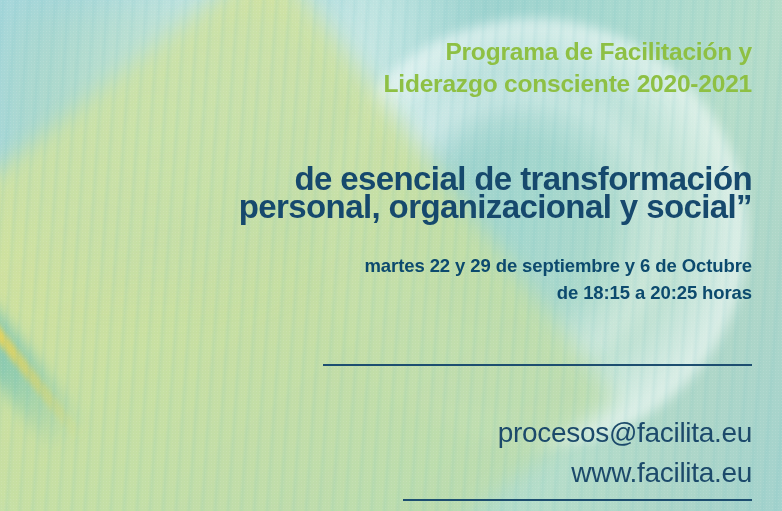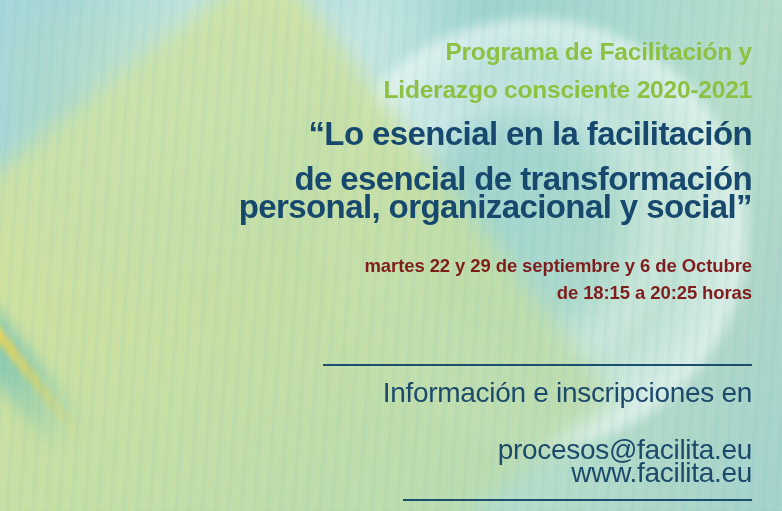--- a/index.html
+++ b/index.html
@@ -206,40 +206,40 @@
     position: absolute;
     right: 30px;
     color: #8ec044;
     font-weight: bold;
     font-size: 24.5px;
     line-height: 28px;
     letter-spacing: -0.2px;
     white-space: nowrap;
   }
   #eyebrow-line1 { top: 38px; }
-  #eyebrow-line2 { top: 76px; }
+  #eyebrow-line2 { top: 70px; }
 
   .headline {
     position: absolute;
     right: 30px;
     color: #16496d;
     font-weight: bold;
     font-size: 33px;
     line-height: 36px;
     letter-spacing: -0.6px;
     white-space: nowrap;
   }
   #headline-line1 { top: 116px; }
   #headline-line2 { top: 161px; }
   #headline-line3 { top: 189px; }
 
   .dateline {
     position: absolute;
     right: 30px;
-    color: #7f1d1d;
+    color: #0c4a6e;
     font-weight: bold;
     font-size: 18.5px;
     line-height: 22px;
     letter-spacing: -0.1px;
     white-space: nowrap;
     text-align: center;
   }
   #dateline-1 { top: 255px; }
   #dateline-2 { top: 282px; }
   #dateline-3 { top: 309px; }
@@ -257,21 +257,21 @@
     position: absolute;
     right: 30px;
     color: #1c4a6b;
     font-weight: normal;
     font-size: 28px;
     line-height: 32px;
     letter-spacing: -0.3px;
     white-space: nowrap;
   }
   #contact-1 { top: 377px; }
-  #contact-2 { top: 434px; margin-left: 31px; }
+  #contact-2 { top: 417px; margin-left: 31px; }
   #contact-3 { top: 457px; margin-left: 12px; }
 </style>
 </head>
 <body>
 
 <div id="poster">
 
   <div class="bg-layer" id="bg-base"></div>
   <div class="bg-layer" id="bg-teal-column"></div>
   <div class="bg-layer" id="bg-top-bloom"></div>
@@ -284,34 +284,32 @@
   <div class="bg-layer" id="bg-green-right"></div>
   <div class="bg-layer" id="bg-streaks"></div>
   <div class="bg-layer" id="bg-grain"></div>
 
   <div id="content">
 
     <div class="eyebrow" id="eyebrow-line1">Programa de Facilitación y</div>
 
     <div class="eyebrow" id="eyebrow-line2">Liderazgo consciente 2020-2021</div>
 
-    <div class="headline" id="headline-line1">“Lo esencial en la facilitación</div>
 
     <div class="headline" id="headline-line2">de esencial de transformación</div>
 
     <div class="headline" id="headline-line3">personal, organizacional y social”</div>
 
     <div class="dateline" id="dateline-1">martes 22 y 29 de septiembre y 6 de Octubre</div>
 
     <div class="dateline" id="dateline-2">de 18:15 a 20:25 horas</div>
 
 
     <div class="rule" id="rule-top"></div>
 
-    <div class="contact" id="contact-1">Información e inscripciones en</div>
 
     <div class="contact" id="contact-2">procesos@facilita.eu</div>
 
     <div class="contact" id="contact-3">www.facilita.eu</div>
 
     <div class="rule" id="rule-bottom"></div>
 
   </div>
 </div>
 

